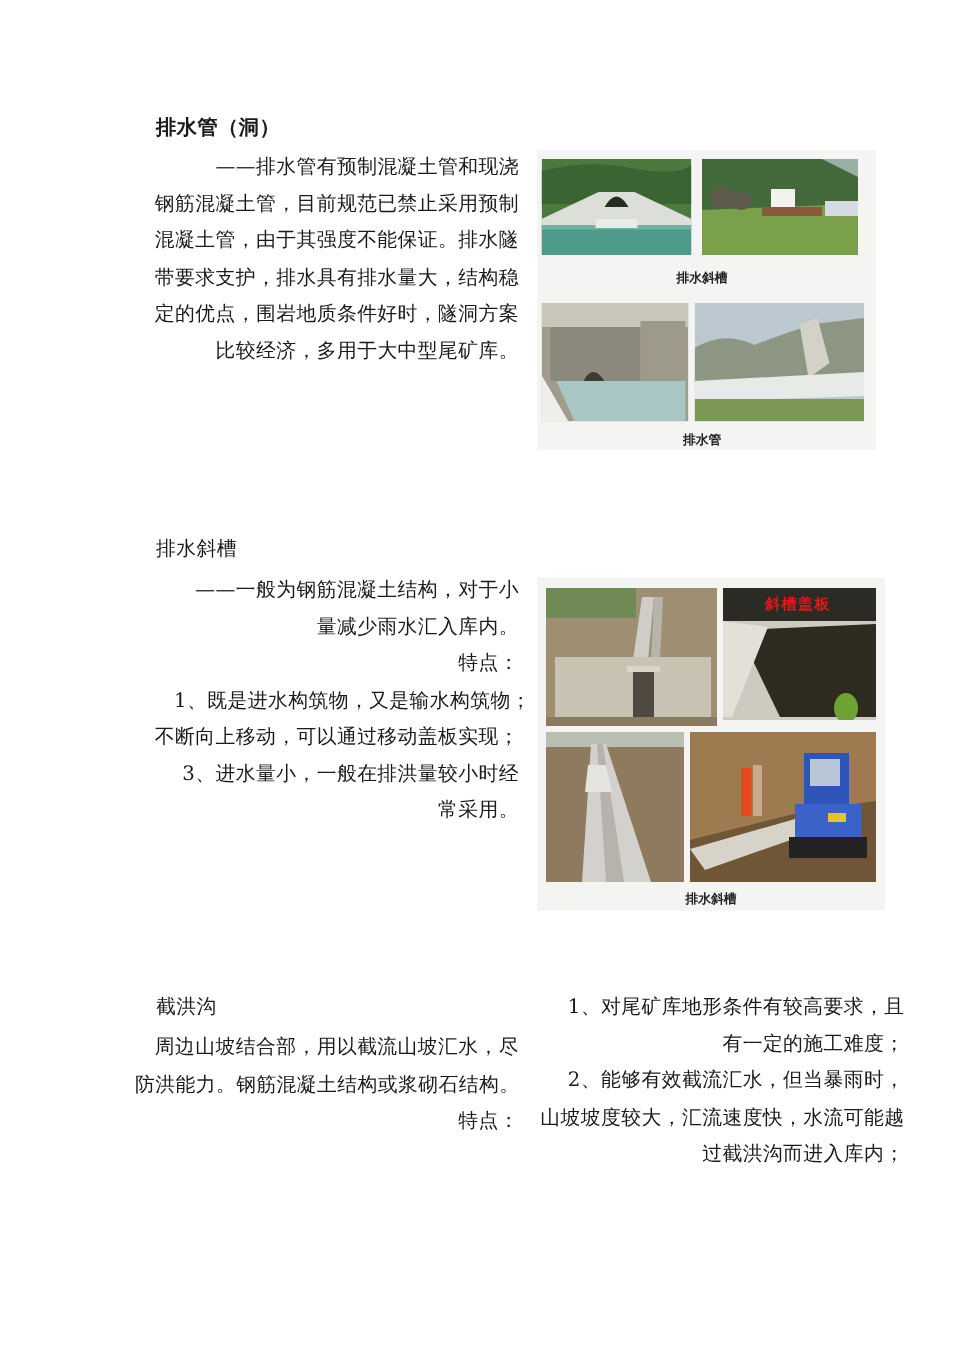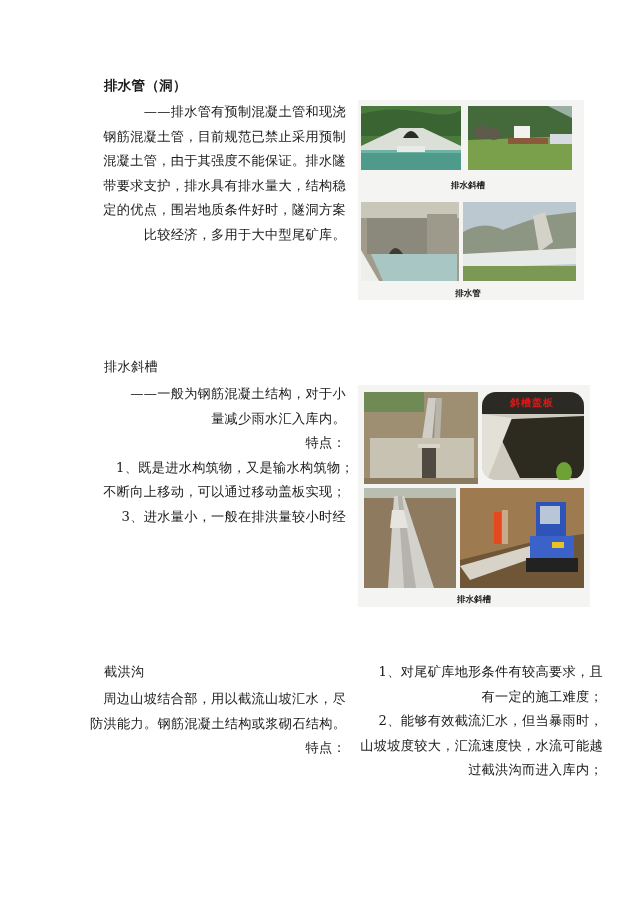--- a/index.html
+++ b/index.html
@@ -85,36 +85,37 @@
 <div class="txt" style="left:104px; top:355px;">
   <span class="line title">排水斜槽</span>
 </div>
 <div class="txt" style="left:90px; top:382px; width:256px;">
   <span class="line ind">——一般为钢筋混凝土结构，对于小</span>
   <span class="line">量减少雨水汇入库内。</span>
   <span class="line ind">特点：</span>
   <span class="line ind">1、既是进水构筑物，又是输水构筑物；</span>
   <span class="line">不断向上移动，可以通过移动盖板实现；</span>
   <span class="line ind">3、进水量小，一般在排洪量较小时经</span>
+  <span class="line">常采用。</span>
 </div>
 
 <div class="frame" style="left:358px; top:385px; width:232px; height:222px;">
   <div class="photo" style="left:6px; top:7px; width:114px; height:92px;">
     <svg width="114" height="92" viewBox="0 0 114 92">
       <rect width="114" height="92" fill="#9e8f73"></rect>
       <rect x="0" y="0" width="60" height="20" fill="#6f8a54"></rect>
       <path d="M64 6 L72 6 L68 48 L58 48Z" fill="#cfcdc6"></path>
       <path d="M72 6 L78 6 L76 48 L70 48Z" fill="#b7b4ab"></path>
       <rect x="6" y="46" width="104" height="40" fill="#c8c2b3"></rect>
       <rect x="58" y="56" width="14" height="30" fill="#4e4a41"></rect>
       <rect x="54" y="52" width="22" height="4" fill="#dad5c8"></rect>
       <rect x="0" y="86" width="114" height="6" fill="#8a7b60"></rect>
     </svg>
   </div>
-  <div class="photo" style="left:124px; top:7px; width:102px; height:88px;border-radius:14px;">
+  <div class="photo" style="left:124px; top:7px; width:102px; height:88px;">
     <svg width="102" height="92" viewBox="0 0 102 92">
       <rect width="102" height="92" fill="#cfcac0"></rect>
       <rect x="0" y="0" width="102" height="22" fill="#2b2a25"></rect>
       <path d="M10 28 L102 24 L102 86 L38 86Z" fill="#2d2a20"></path>
       <path d="M0 22 L30 26 L6 86 L0 86Z" fill="#e3e0d8"></path>
       <ellipse cx="82" cy="80" rx="8" ry="10" fill="#6ea234"></ellipse>
     </svg>
     <div style="position:absolute; left:28px; top:4px; color:#e01818; font-family:'DejaVu Sans','Liberation Sans',sans-serif; font-weight:bold; font-size:10px; letter-spacing:1px;">斜槽盖板</div>
   </div>
   <div class="photo" style="left:6px; top:103px; width:92px; height:100px;">

